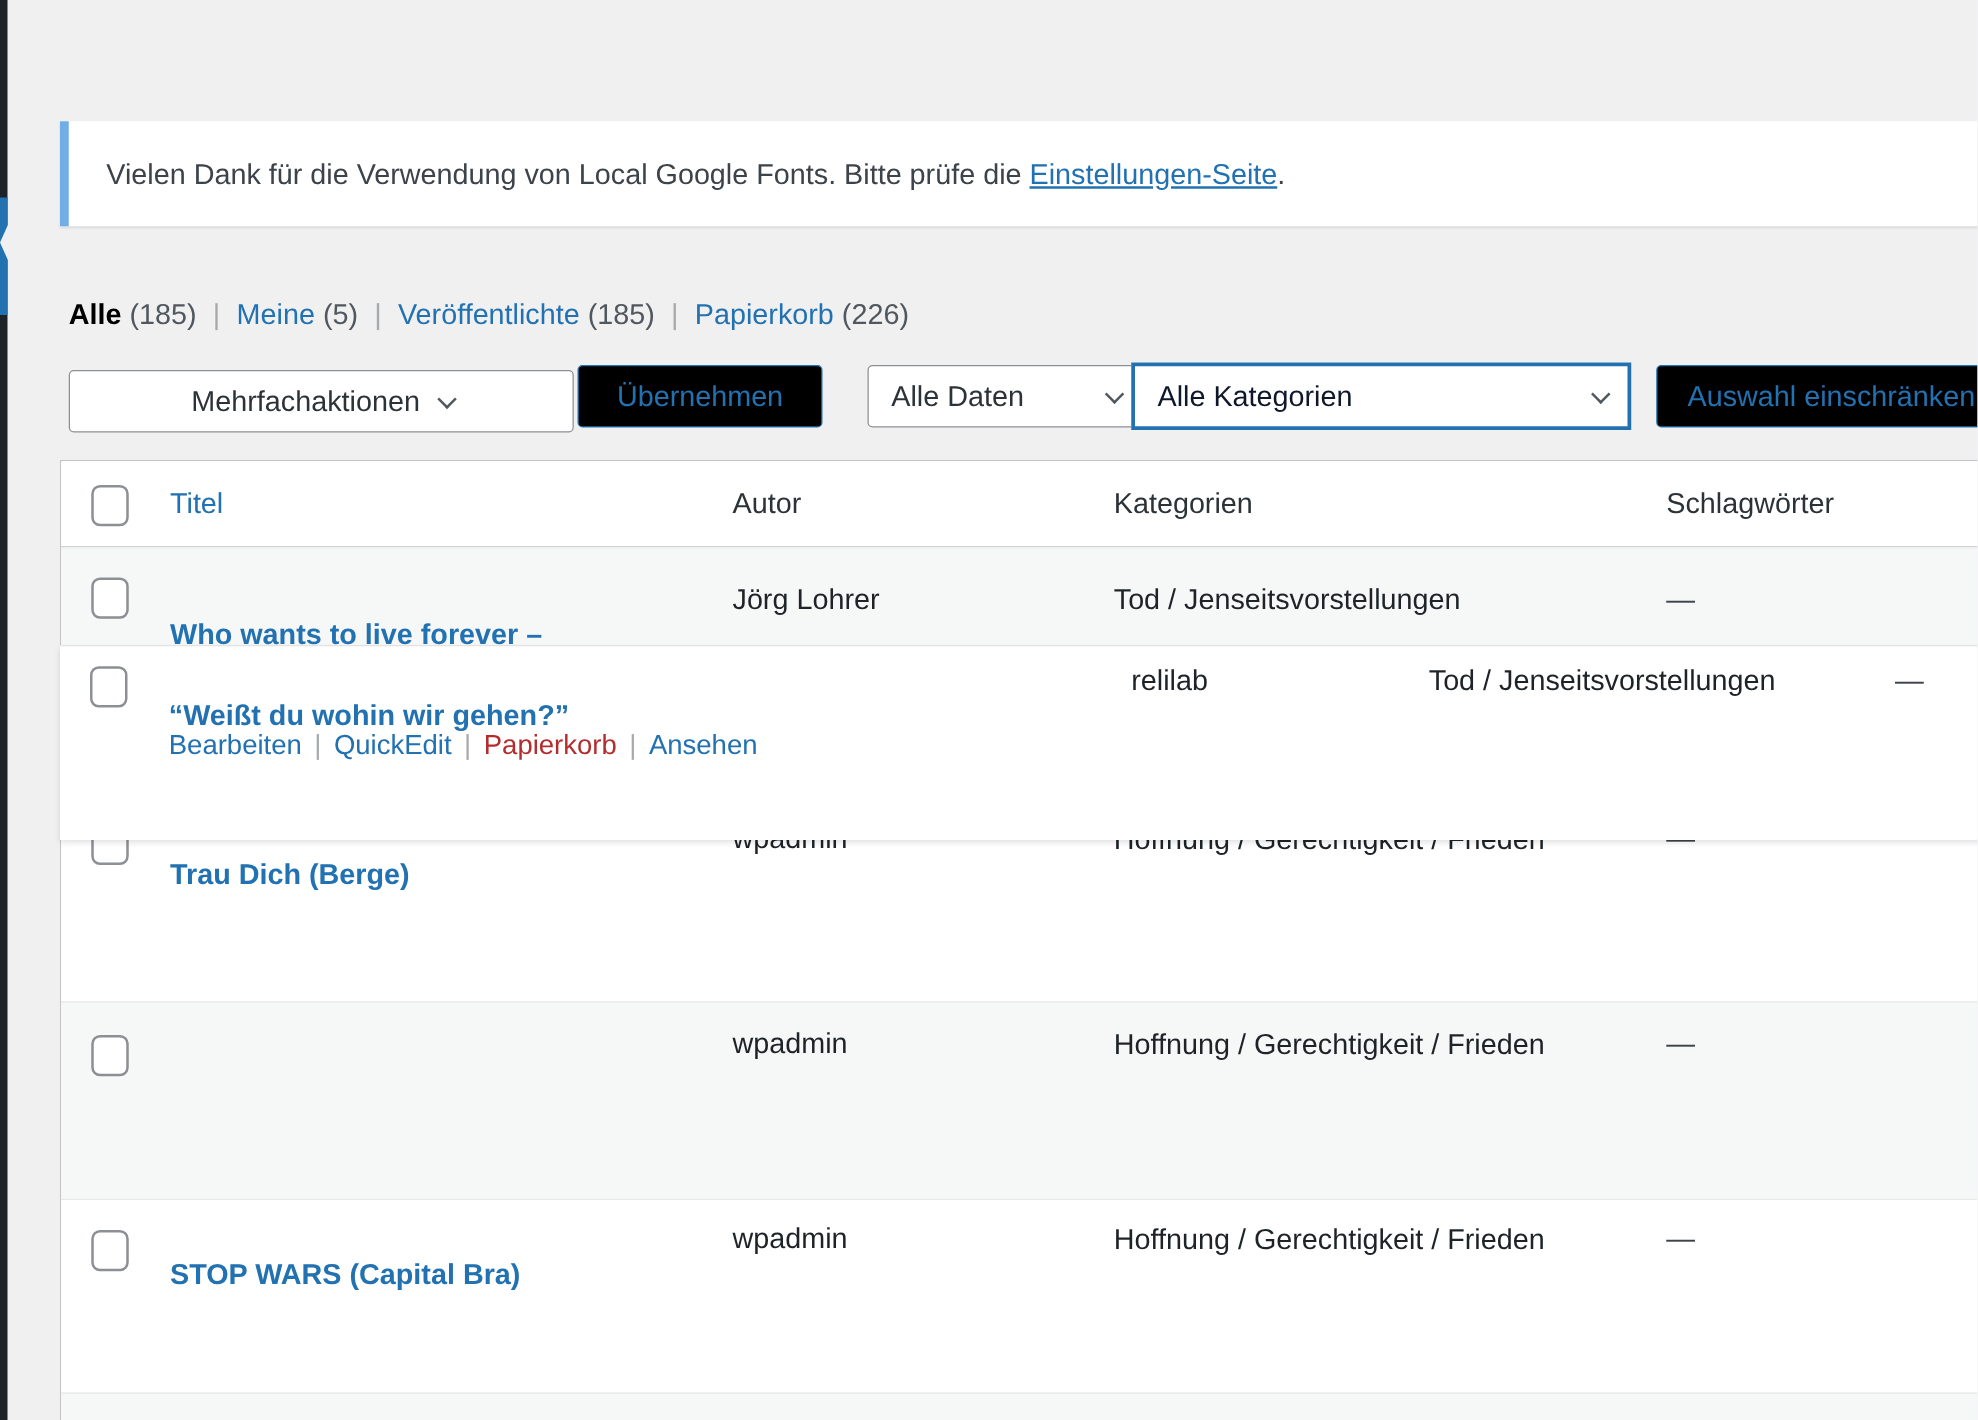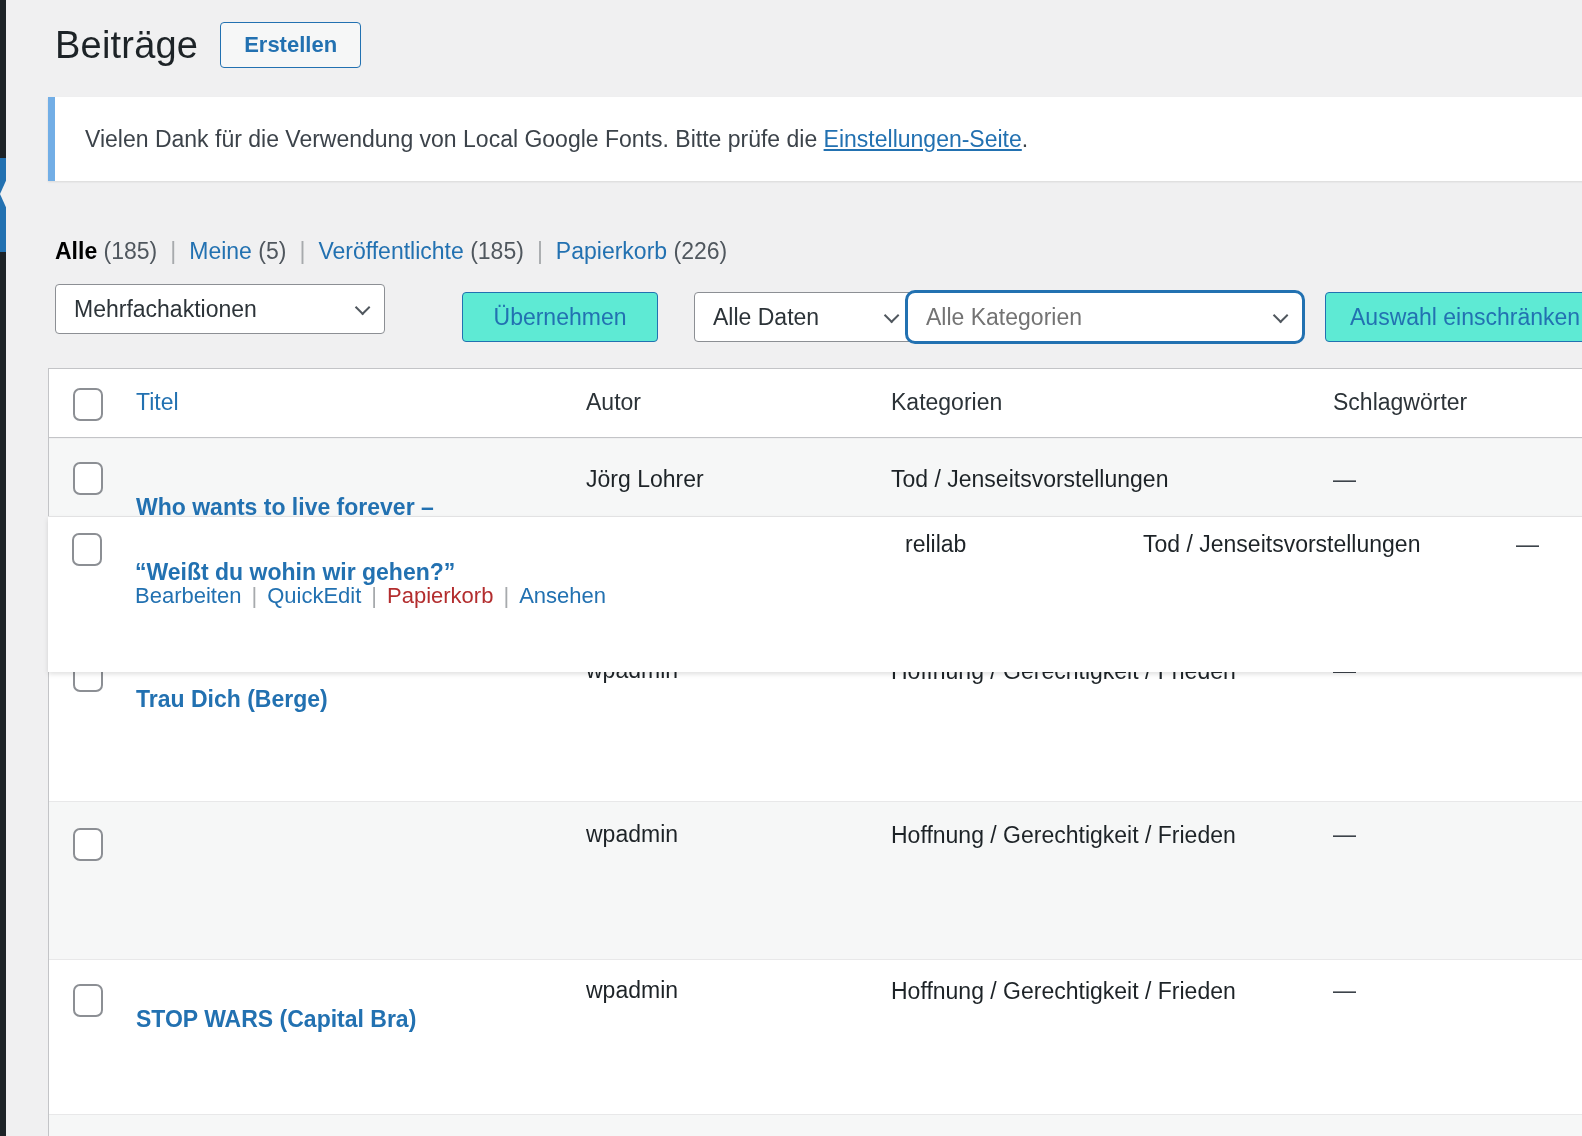--- a/index.html
+++ b/index.html
@@ -33,24 +33,24 @@
   .filters a .f-count { color:#50575e; font-weight:400; }
   .filters a.current { color:#1d2327; }
   .filters a.current .f-label { font-weight:700; color:#000; }
 
   
   .controls { position:absolute; left:0; top:0; z-index:3; }
   .select { position:absolute; height:50px; background:#fff; border:1.5px solid #8c8f94; border-radius:4px;
       display:flex; align-items:center; justify-content:space-between; padding:0 18px; font-size:23px; color:#2c3338; cursor:pointer; }
   .select .chev { width:11px; height:11px; border-right:2.5px solid #50575e; border-bottom:2.5px solid #50575e;
       transform:rotate(45deg) translateY(-3px); margin-left:14px; flex:0 0 auto; }
-  .select.focused { border:3px solid #2271b1; border-radius:10px; color:#737373; }
-  .btn { position:absolute; height:50px; background:#5eead4; border:1.5px solid #2271b1; border-radius:4px;
+  .select.focused { border:3px solid #2271b1; border-radius:0; color:#0f172a; }
+  .btn { position:absolute; height:50px; background:#000000; border:1.5px solid #2271b1; border-radius:4px;
       color:#2271b1; font-size:23px; font-family:inherit; cursor:pointer; padding:0 24px; }
-  #bulk-select   { left:55px;  top:284px; width:330px; }
+  #bulk-select   { left:55px;  top:296px; width:404px;justify-content:center; }
   #apply-btn     { left:462px; top:292px; width:196px; }
   #date-select   { left:694px; top:292px; width:220px; }
   #cat-select    { left:905px; top:290px; width:400px; height:54px; }
   #filter-btn    { left:1325px; top:292px; width:300px; text-align:left; white-space:nowrap; overflow:hidden; }
 
   
   .table { position:absolute; left:48px; top:368px; width:1554px; height:768px; background:#fff;
       border-top:1px solid #c3c4c7; border-left:1px solid #c3c4c7; z-index:1; }
   .thead { position:absolute; left:0; top:0; width:100%; height:69px; background:#fff; border-bottom:1px solid #c3c4c7; }
   .th { position:absolute; top:20px; font-size:23px; font-weight:400; color:#2c3338; }
@@ -89,24 +89,20 @@
 </head>
 <body>
 
 <div class="viewport">
 
   <div class="admin-strip">
     <div class="admin-strip-active"></div>
     <div class="admin-strip-notch"></div>
   </div>
 
-  <div class="page-header">
-    <h1>Beiträge</h1>
-    <a class="btn-create">Erstellen</a>
-  </div>
 
   <div class="notice">
     <p><span>Vielen Dank für die Verwendung von Local Google Fonts. Bitte prüfe die </span><a>Einstellungen-Seite</a><span>.</span></p>
   </div>
 
   <ul class="filters">
     <li>
         <a class="current"><span class="f-label">Alle</span>&nbsp;<span class="f-count">(185)</span></a>
       </li>
     <li class="sep">|</li>

